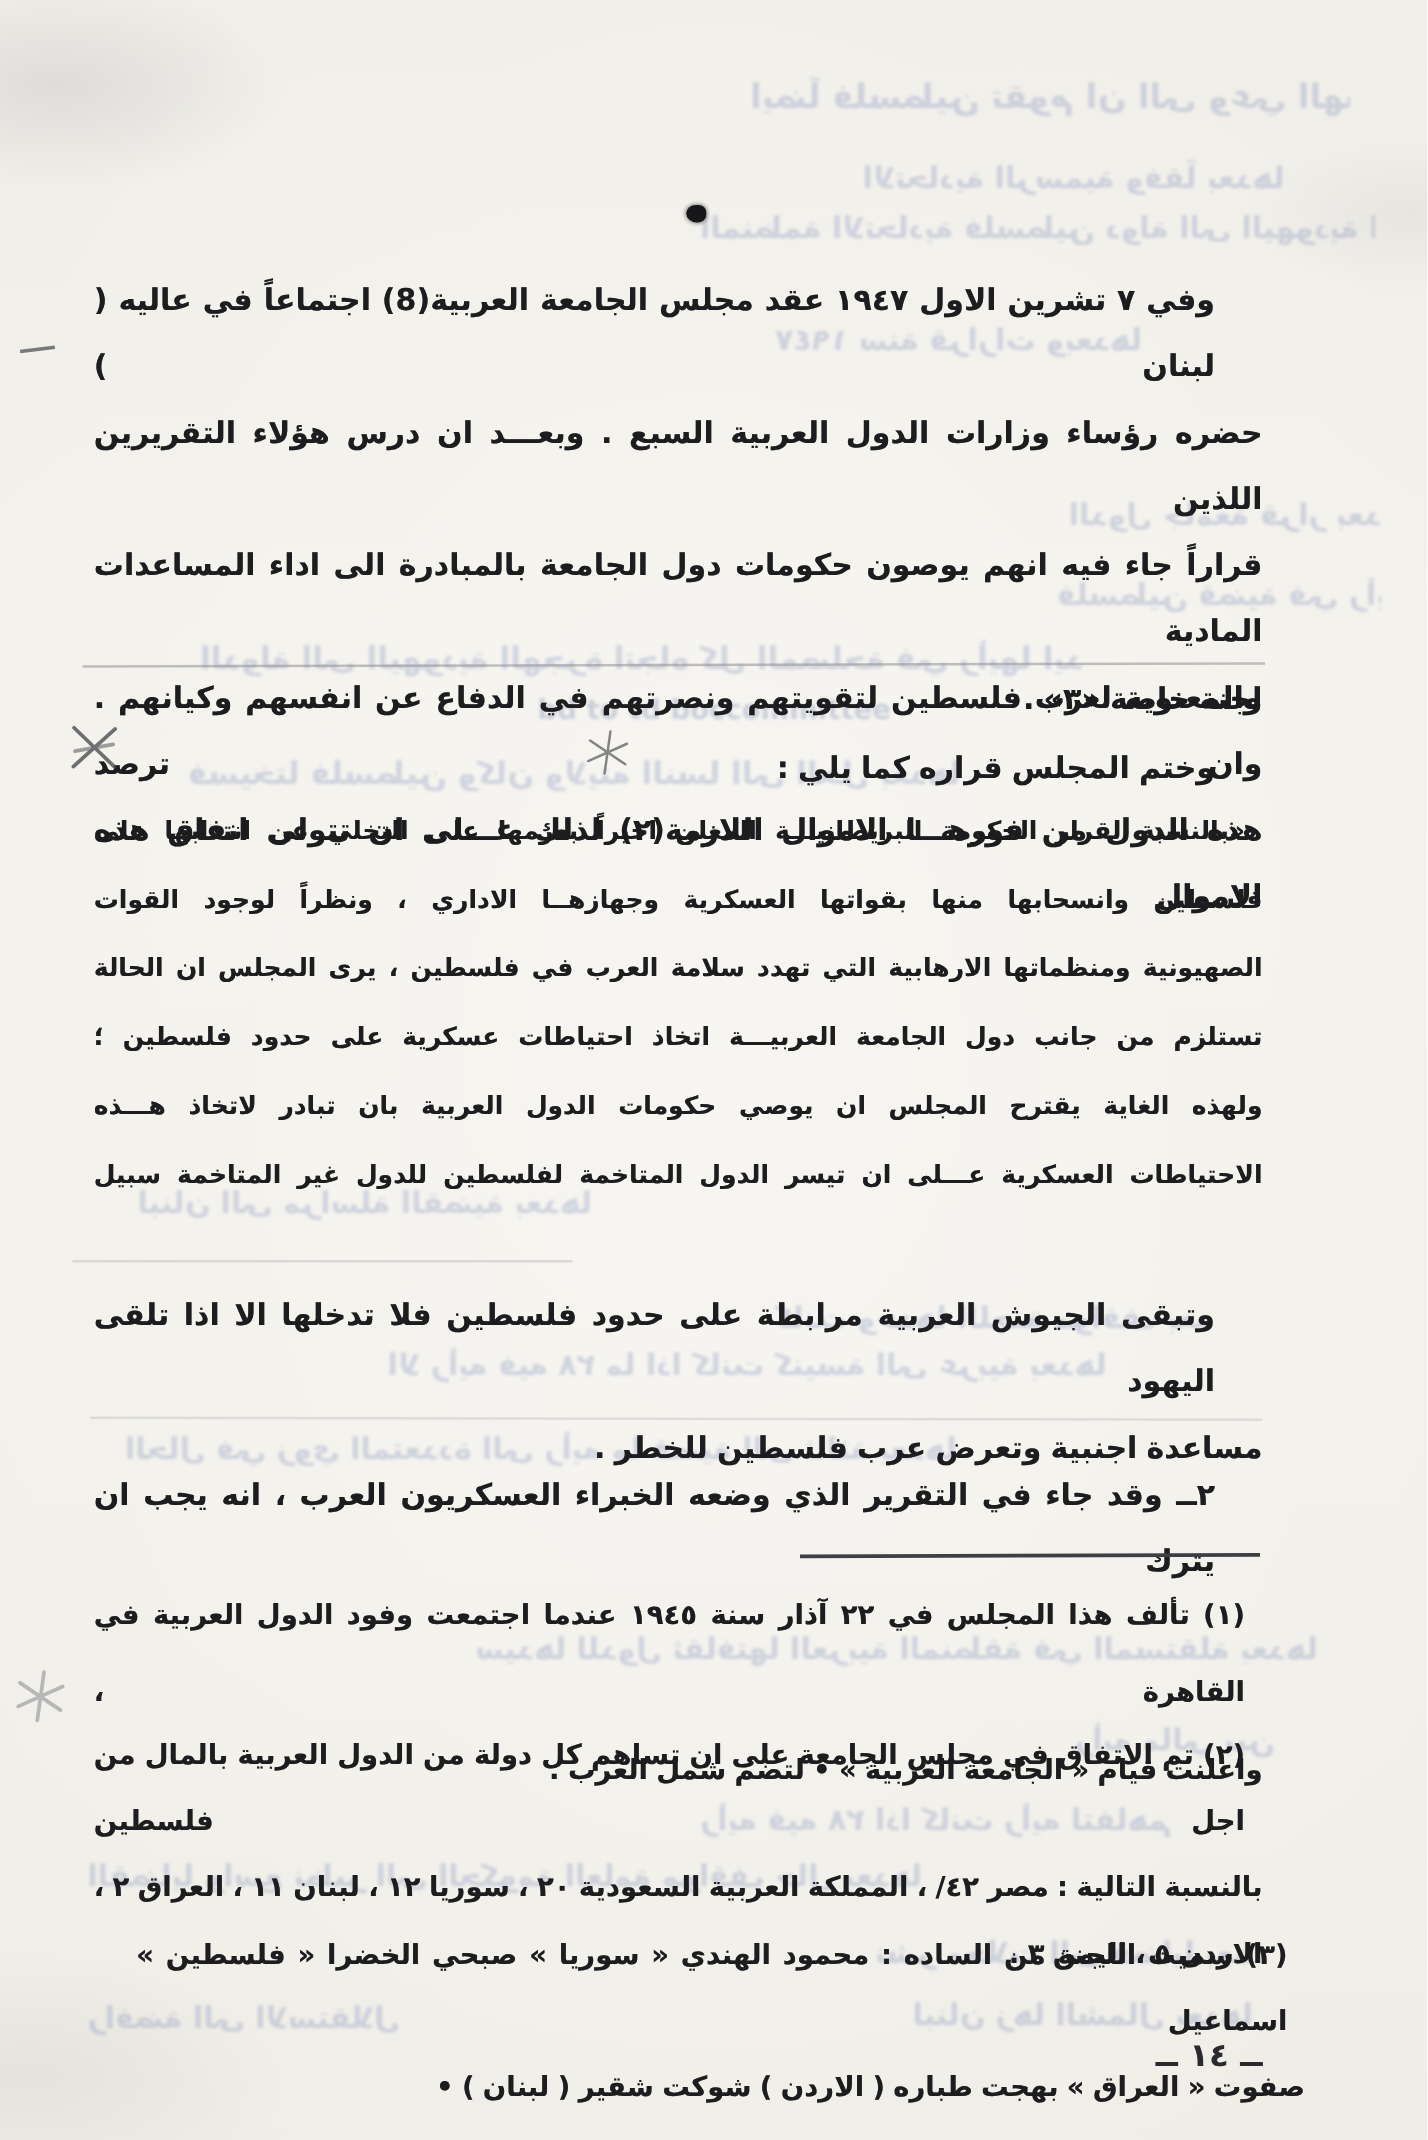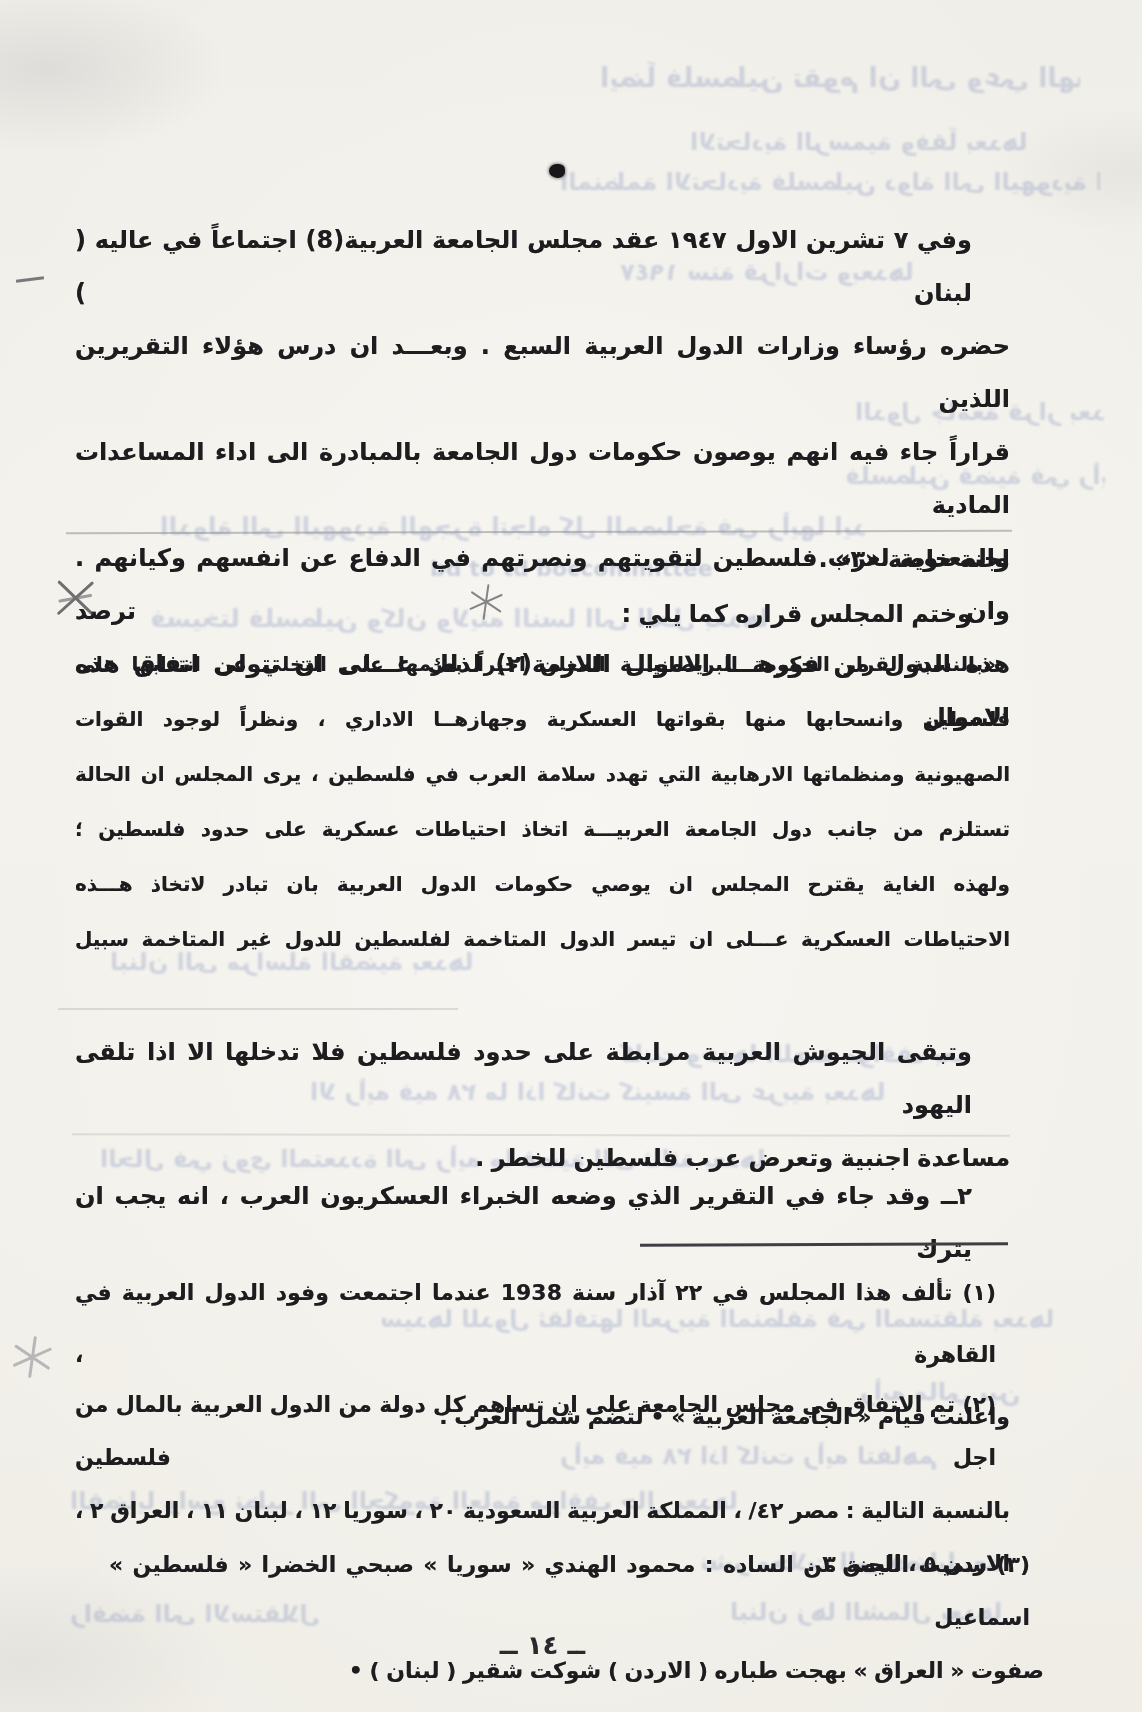--- a/index.html
+++ b/index.html
@@ -40,21 +40,21 @@
     text-shadow:0 0 .6px rgba(10,10,10,.6);
     transform:translateX(8px);
   }
   .ink-blot{
     position:absolute;left:549px;top:164px;width:16px;height:14px;
     background:#17171a;border-radius:55% 45% 50% 60%;
     box-shadow:0 0 3px 1px rgba(30,30,35,.45);
   }
   .page-number{
     position:absolute;left:75px;top:1630px;width:935px;
-    text-align:center;font-size:26px;font-weight:bold;color:#2a2a2e;
+    text-align:right;font-size:26px;font-weight:bold;color:#2a2a2e;
     direction:rtl;letter-spacing:2px;
   }
   
   .margin-dash{
     position:absolute;left:16px;top:278px;width:28px;height:0;
     border-top:3px solid rgba(70,70,75,.7);transform:rotate(-7deg);
   }
   .x-mark{position:absolute;left:50px;top:574px;width:50px;height:48px;opacity:.72;}
   .x-mark span{position:absolute;left:24px;top:0;width:2.5px;height:48px;background:#3c3c42;border-radius:2px;display:block;}
   .x-mark .s1{transform:rotate(48deg);}
@@ -141,21 +141,21 @@
       <div class="line last">مساعدة اجنبية وتعرض عرب فلسطين للخطر .</div>
     </div>
 
   <div class="textblock body-size" style="top:1170px;">
       <div class="line indent">٢ــ وقد جاء في التقرير الذي وضعه الخبراء العسكريون العرب ، انه يجب ان يترك</div>
     </div>
 
   <div class="footnote-divider"></div>
 
   <div class="textblock fn-size" style="top:1262px;line-height:62px;">
-      <div class="line indent-sm">(١) تألف هذا المجلس في ٢٢ آذار سنة 1938 عندما اجتمعت وفود الدول العربية في القاهرة ،</div>
+      <div class="line indent-sm">(١) تألف هذا المجلس في ٢٢ آذار سنة ١٩٤٥ عندما اجتمعت وفود الدول العربية في القاهرة ،</div>
       <div class="line last">واعلنت قيام « الجامعة العربية » • لتضم شمل العرب .</div>
     </div>
   <div class="textblock fn-size" style="top:1378px;">
       <div class="line indent-sm">(٢) تم الاتفاق في مجلس الجامعة على ان تساهم كل دولة من الدول العربية بالمال من اجل فلسطين</div>
       <div class="line">بالنسبة التالية : مصر ٤٢/ ، المملكة العربية السعودية ٢٠ ، سوريا ١٢ ، لبنان ١١ ، العراق ٢ ،</div>
       <div class="line last">الاردن ٥ ، اليمن ٣ .</div>
     </div>
   <div class="textblock fn-size" style="top:1538px;margin-left:34px;">
       <div class="line indent-sm">(٣) سميت اللجنة من الساده : محمود الهندي « سوريا » صبحي الخضرا « فلسطين » اسماعيل</div>
       <div class="line last">صفوت « العراق » بهجت طباره ( الاردن ) شوكت شقير ( لبنان ) •</div>

